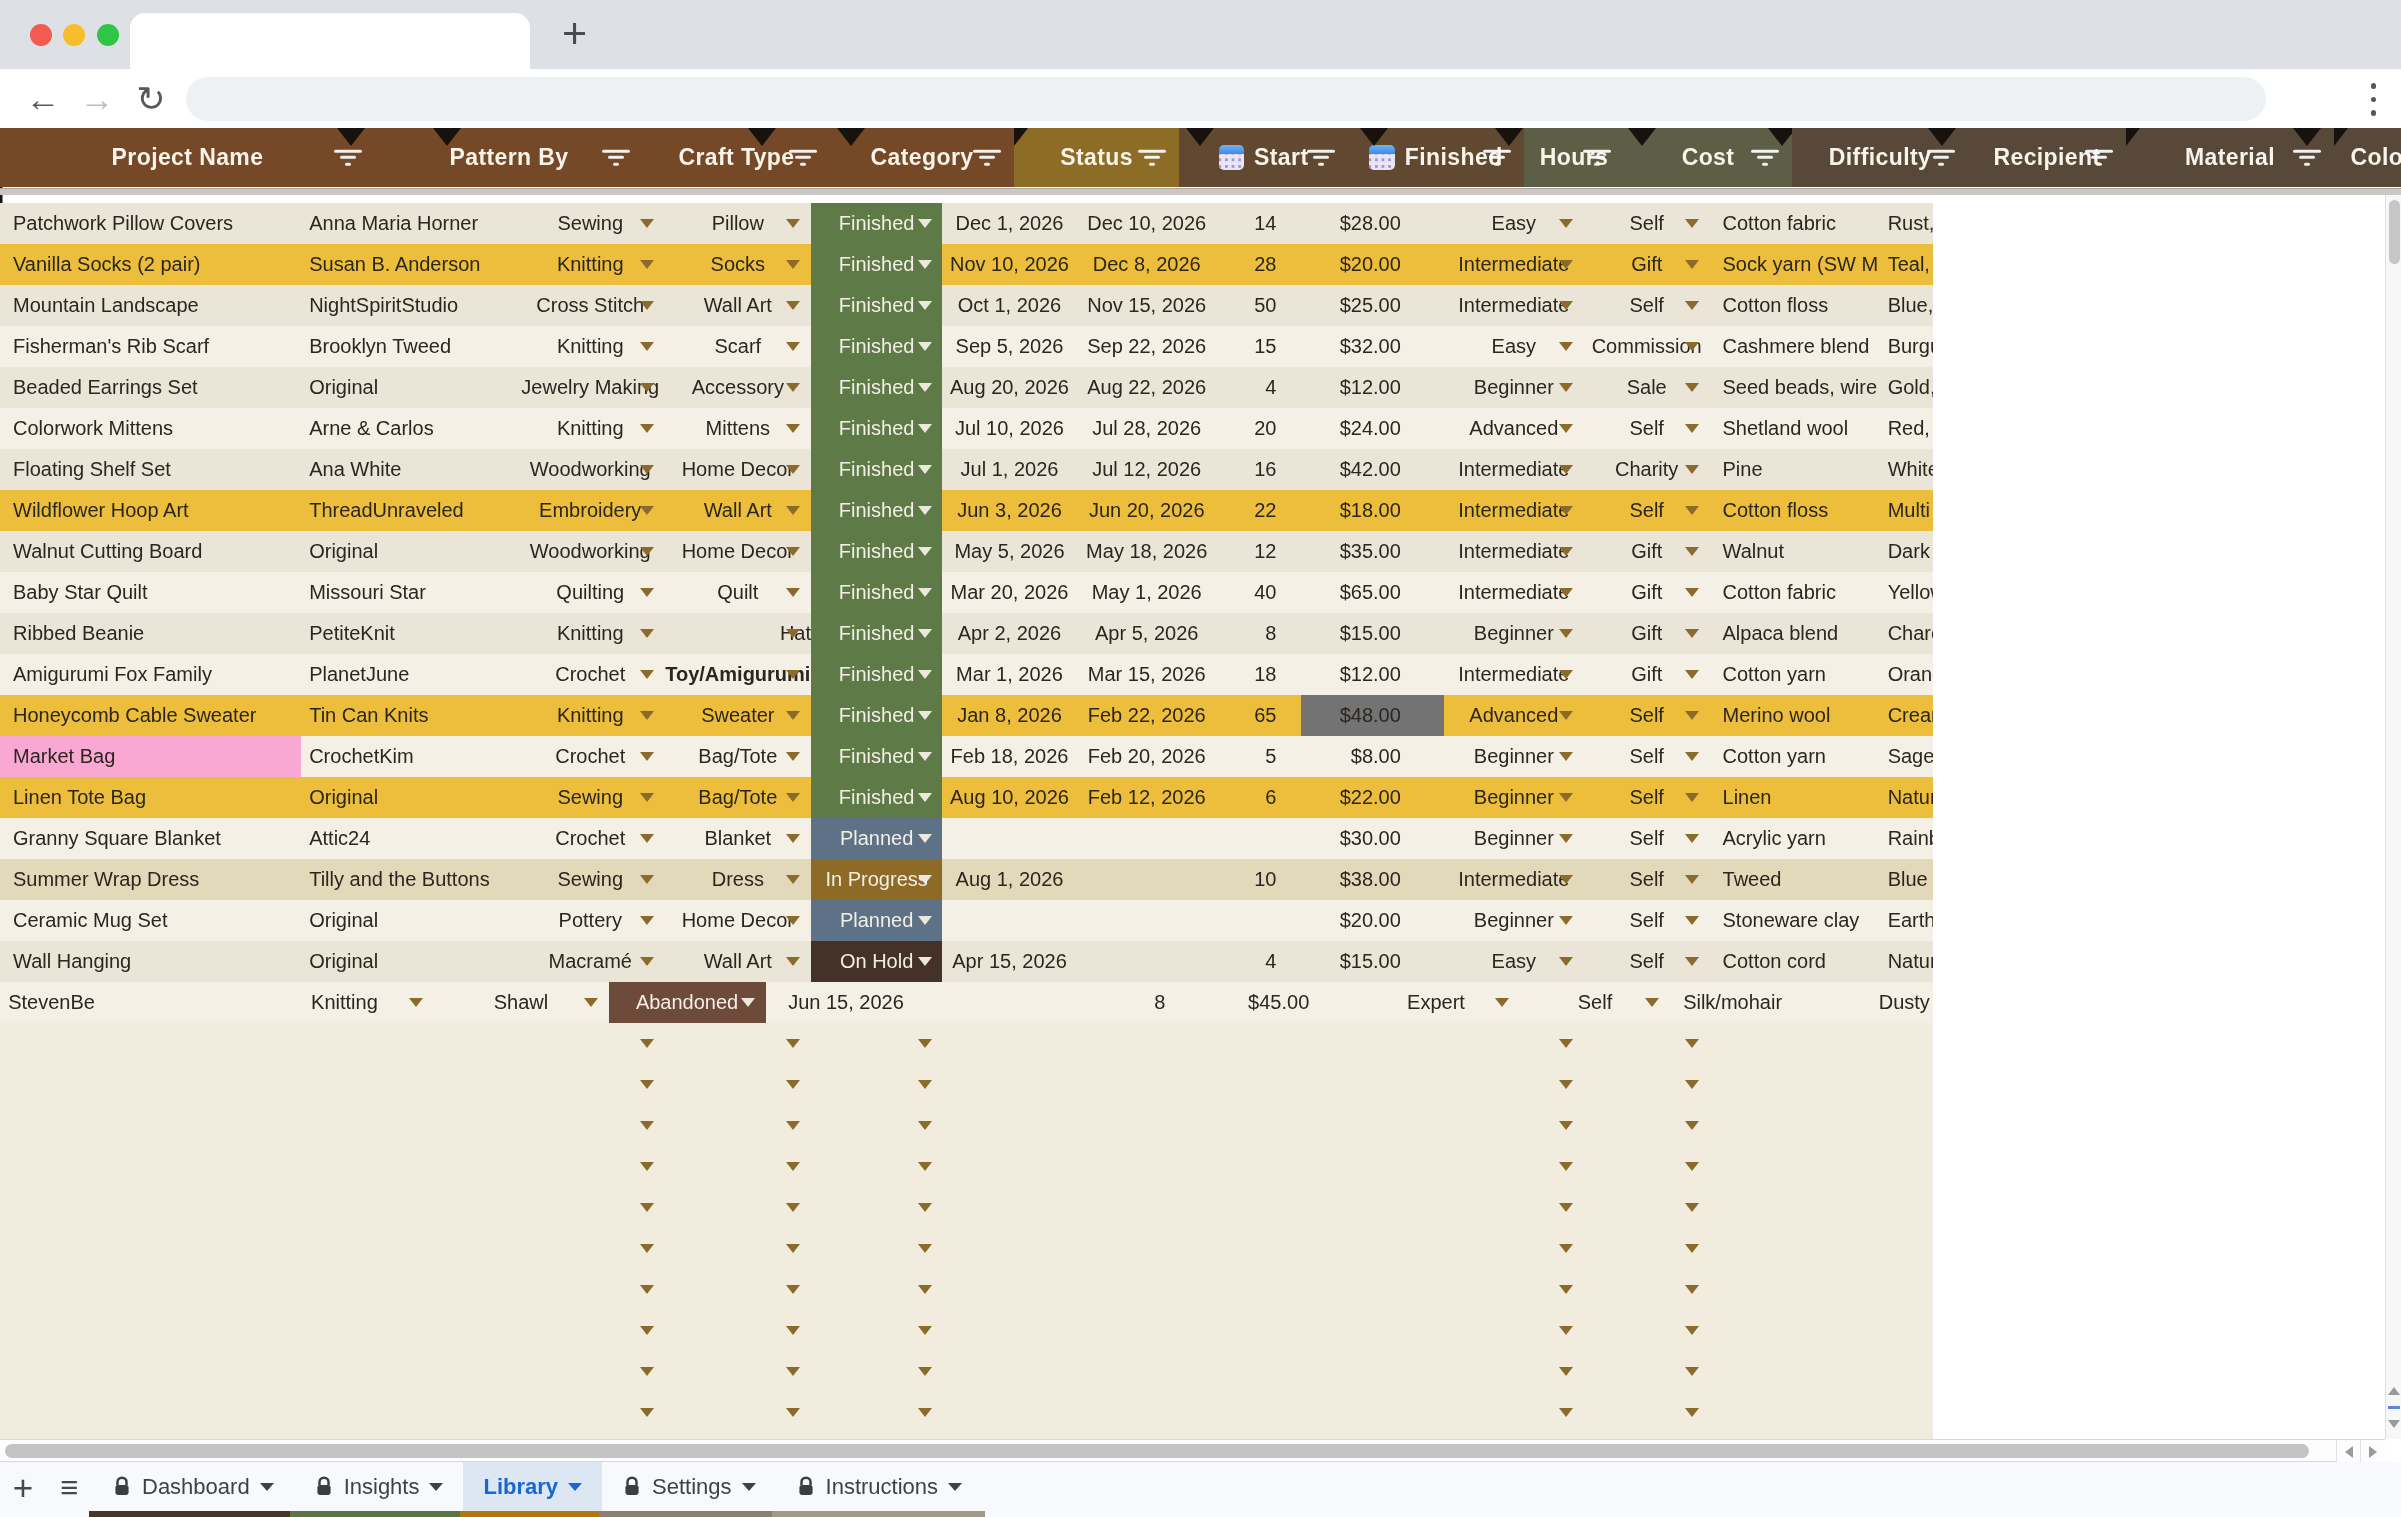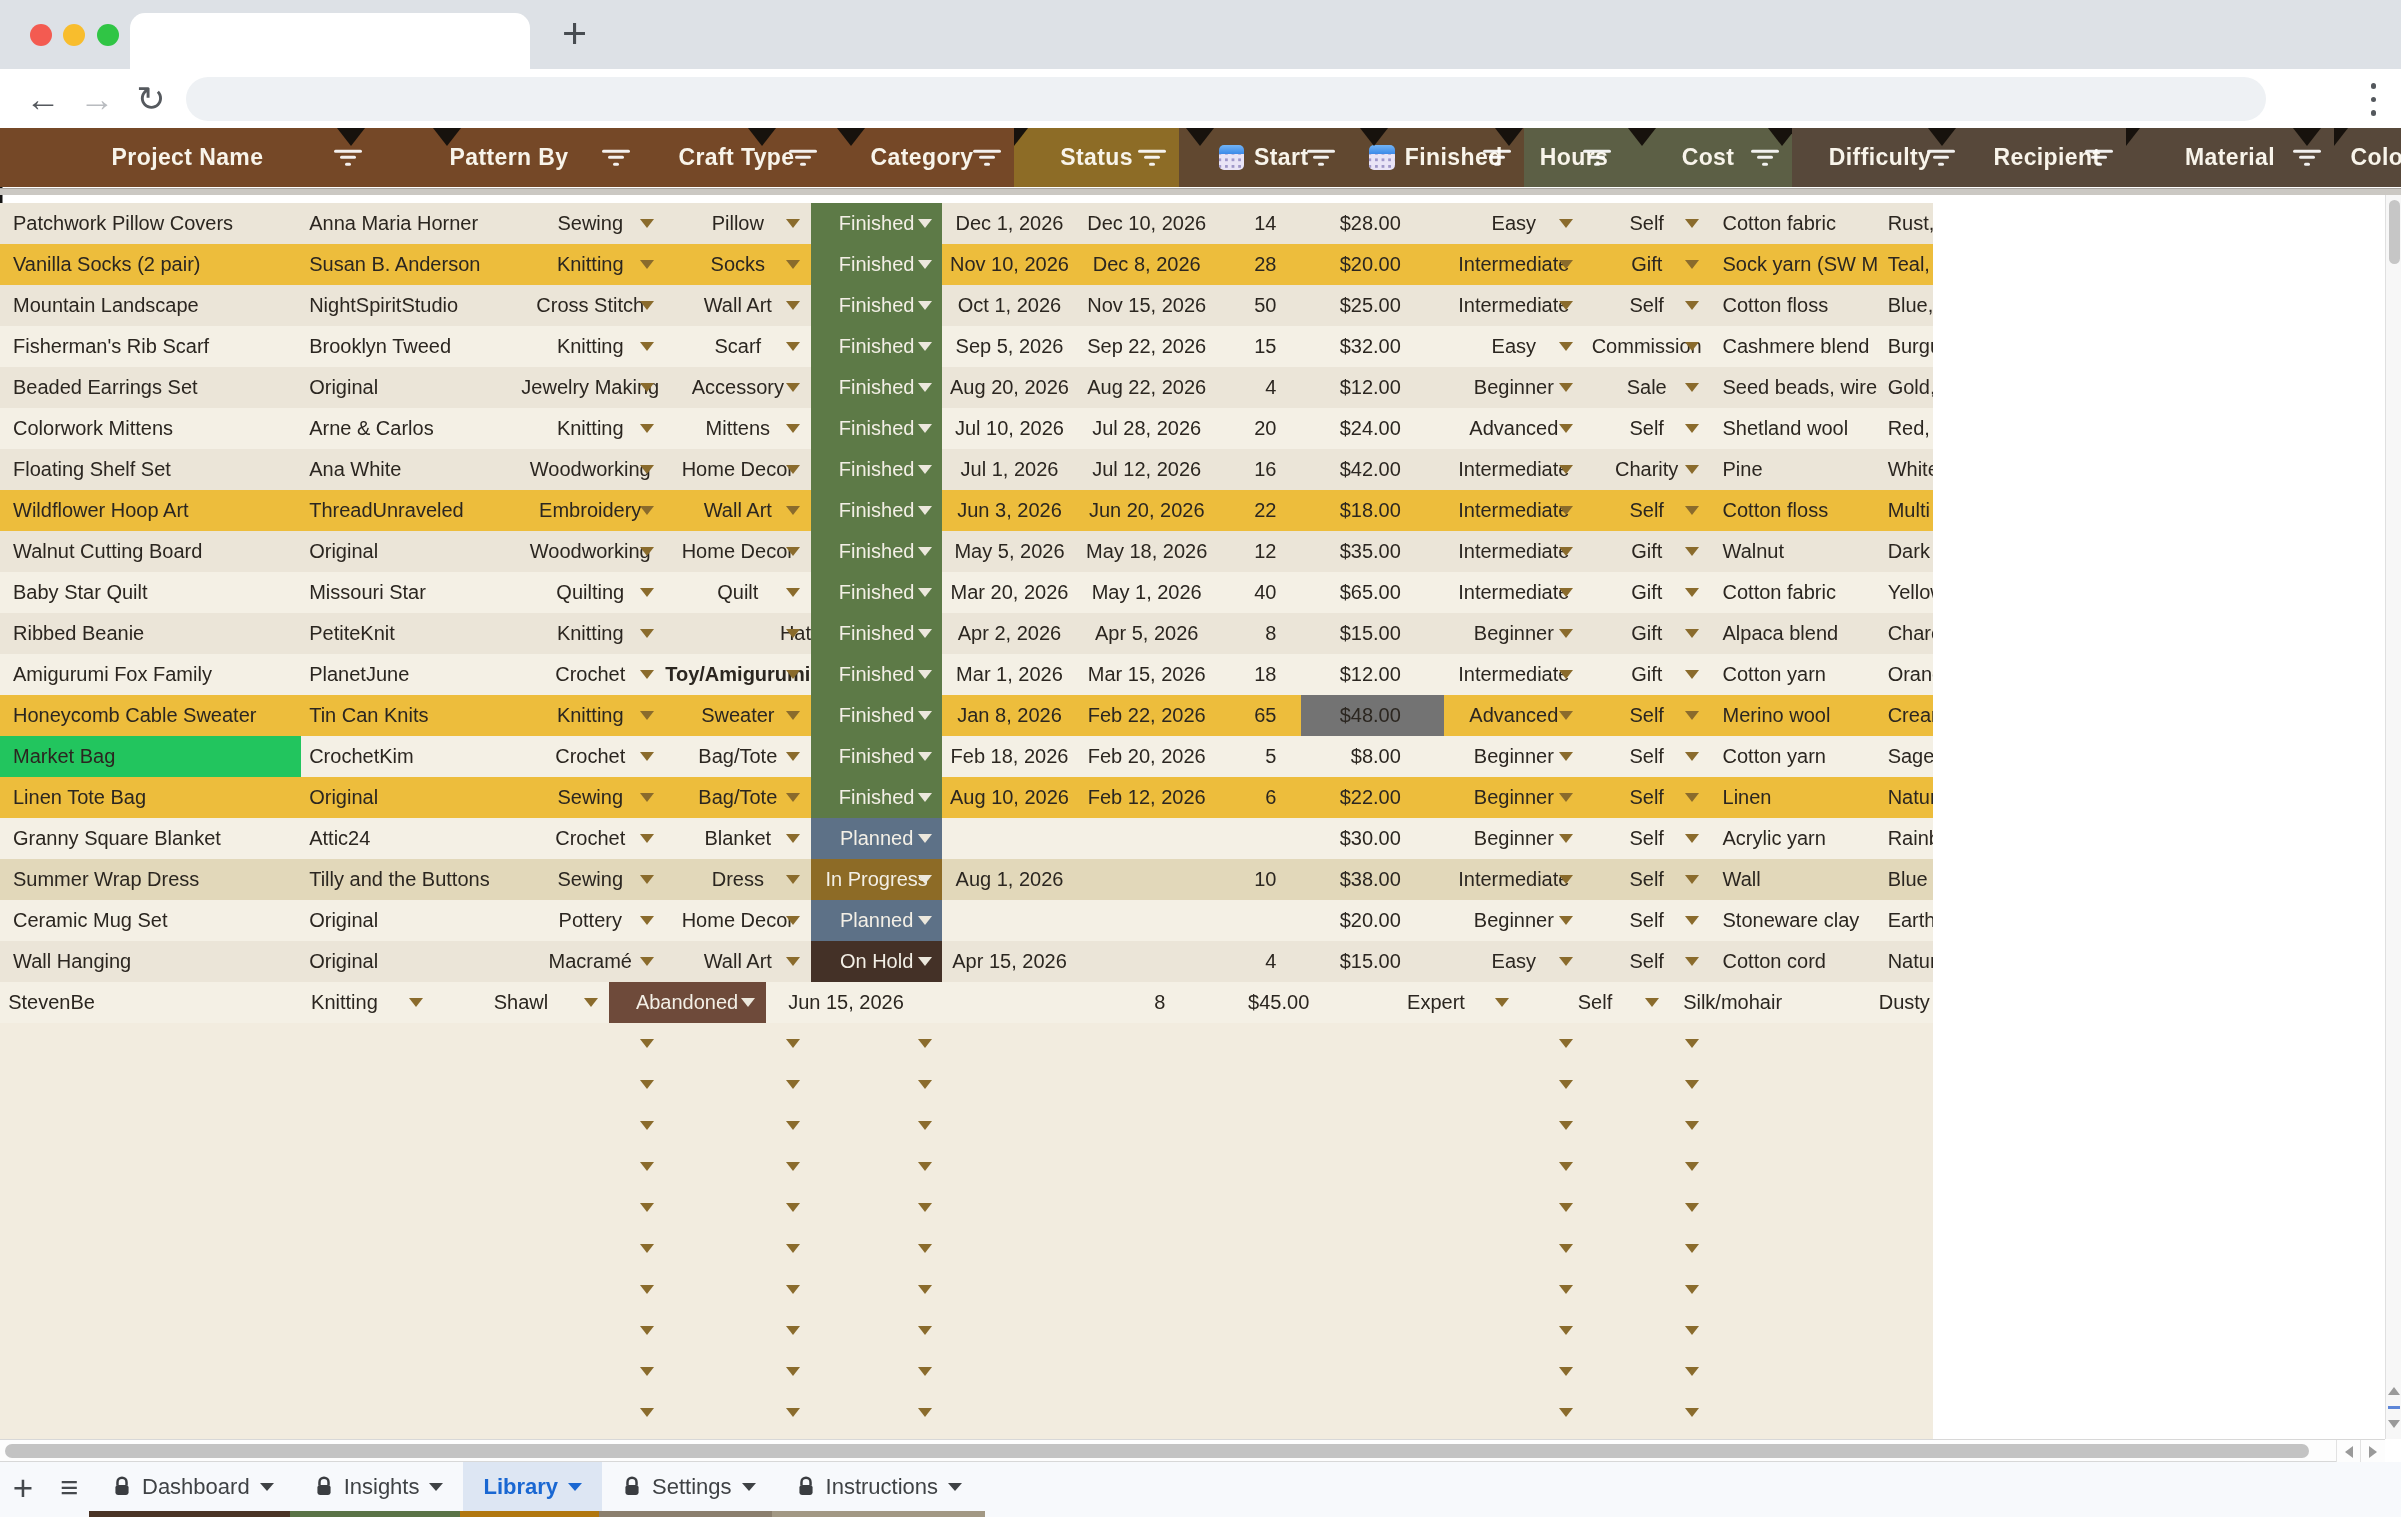--- a/index.html
+++ b/index.html
@@ -816,21 +816,21 @@
           <span class="dd"></span>
         </div>
         <div class="cell al" style="width: 208px; background: rgb(237, 189, 60); padding-left: 13px;">
           <span class="cellv">Merino wool</span>
         </div>
         <div class="cell al" style="width: 67px; background: rgb(237, 189, 60); padding-left: 10px;">
           <span class="cellv">Cream</span>
         </div>
       </div>
       <div class="row">
-        <div class="cell al" style="width: 375px; background: #22c55e; padding-left: 13px;">
+        <div class="cell al" style="width: 375px; background: #f9a8d4; padding-left: 13px;">
           <span class="cellv">Market Bag</span>
         </div>
         <div class="cell al" style="width: 268px; background: rgb(244, 240, 229); padding-left: 8.2px;">
           <span class="cellv">CrochetKim</span>
         </div>
         <div class="cell ac" style="width: 187px; background: rgb(244, 240, 229);">
           <span class="cellv">Crochet</span>
           <span class="dd"></span>
         </div>
         <div class="cell ac" style="width: 184px; background: rgb(244, 240, 229);">
@@ -993,21 +993,21 @@
         </div>
         <div class="cell ac" style="width: 176px; background: rgb(226, 216, 186);">
           <span class="cellv">Intermediate</span>
           <span class="dd"></span>
         </div>
         <div class="cell ac" style="width: 158px; background: rgb(226, 216, 186);">
           <span class="cellv">Self</span>
           <span class="dd"></span>
         </div>
         <div class="cell al" style="width: 208px; background: rgb(226, 216, 186); padding-left: 13px;">
-          <span class="cellv">Wall</span>
+          <span class="cellv">Tweed</span>
         </div>
         <div class="cell al" style="width: 67px; background: rgb(226, 216, 186); padding-left: 10px;">
           <span class="cellv">Blue</span>
         </div>
       </div>
       <div class="row">
         <div class="cell al" style="width: 375px; background: rgb(244, 240, 229); padding-left: 13px;">
           <span class="cellv">Ceramic Mug Set</span>
         </div>
         <div class="cell al" style="width: 268px; background: rgb(244, 240, 229); padding-left: 8.2px;">

